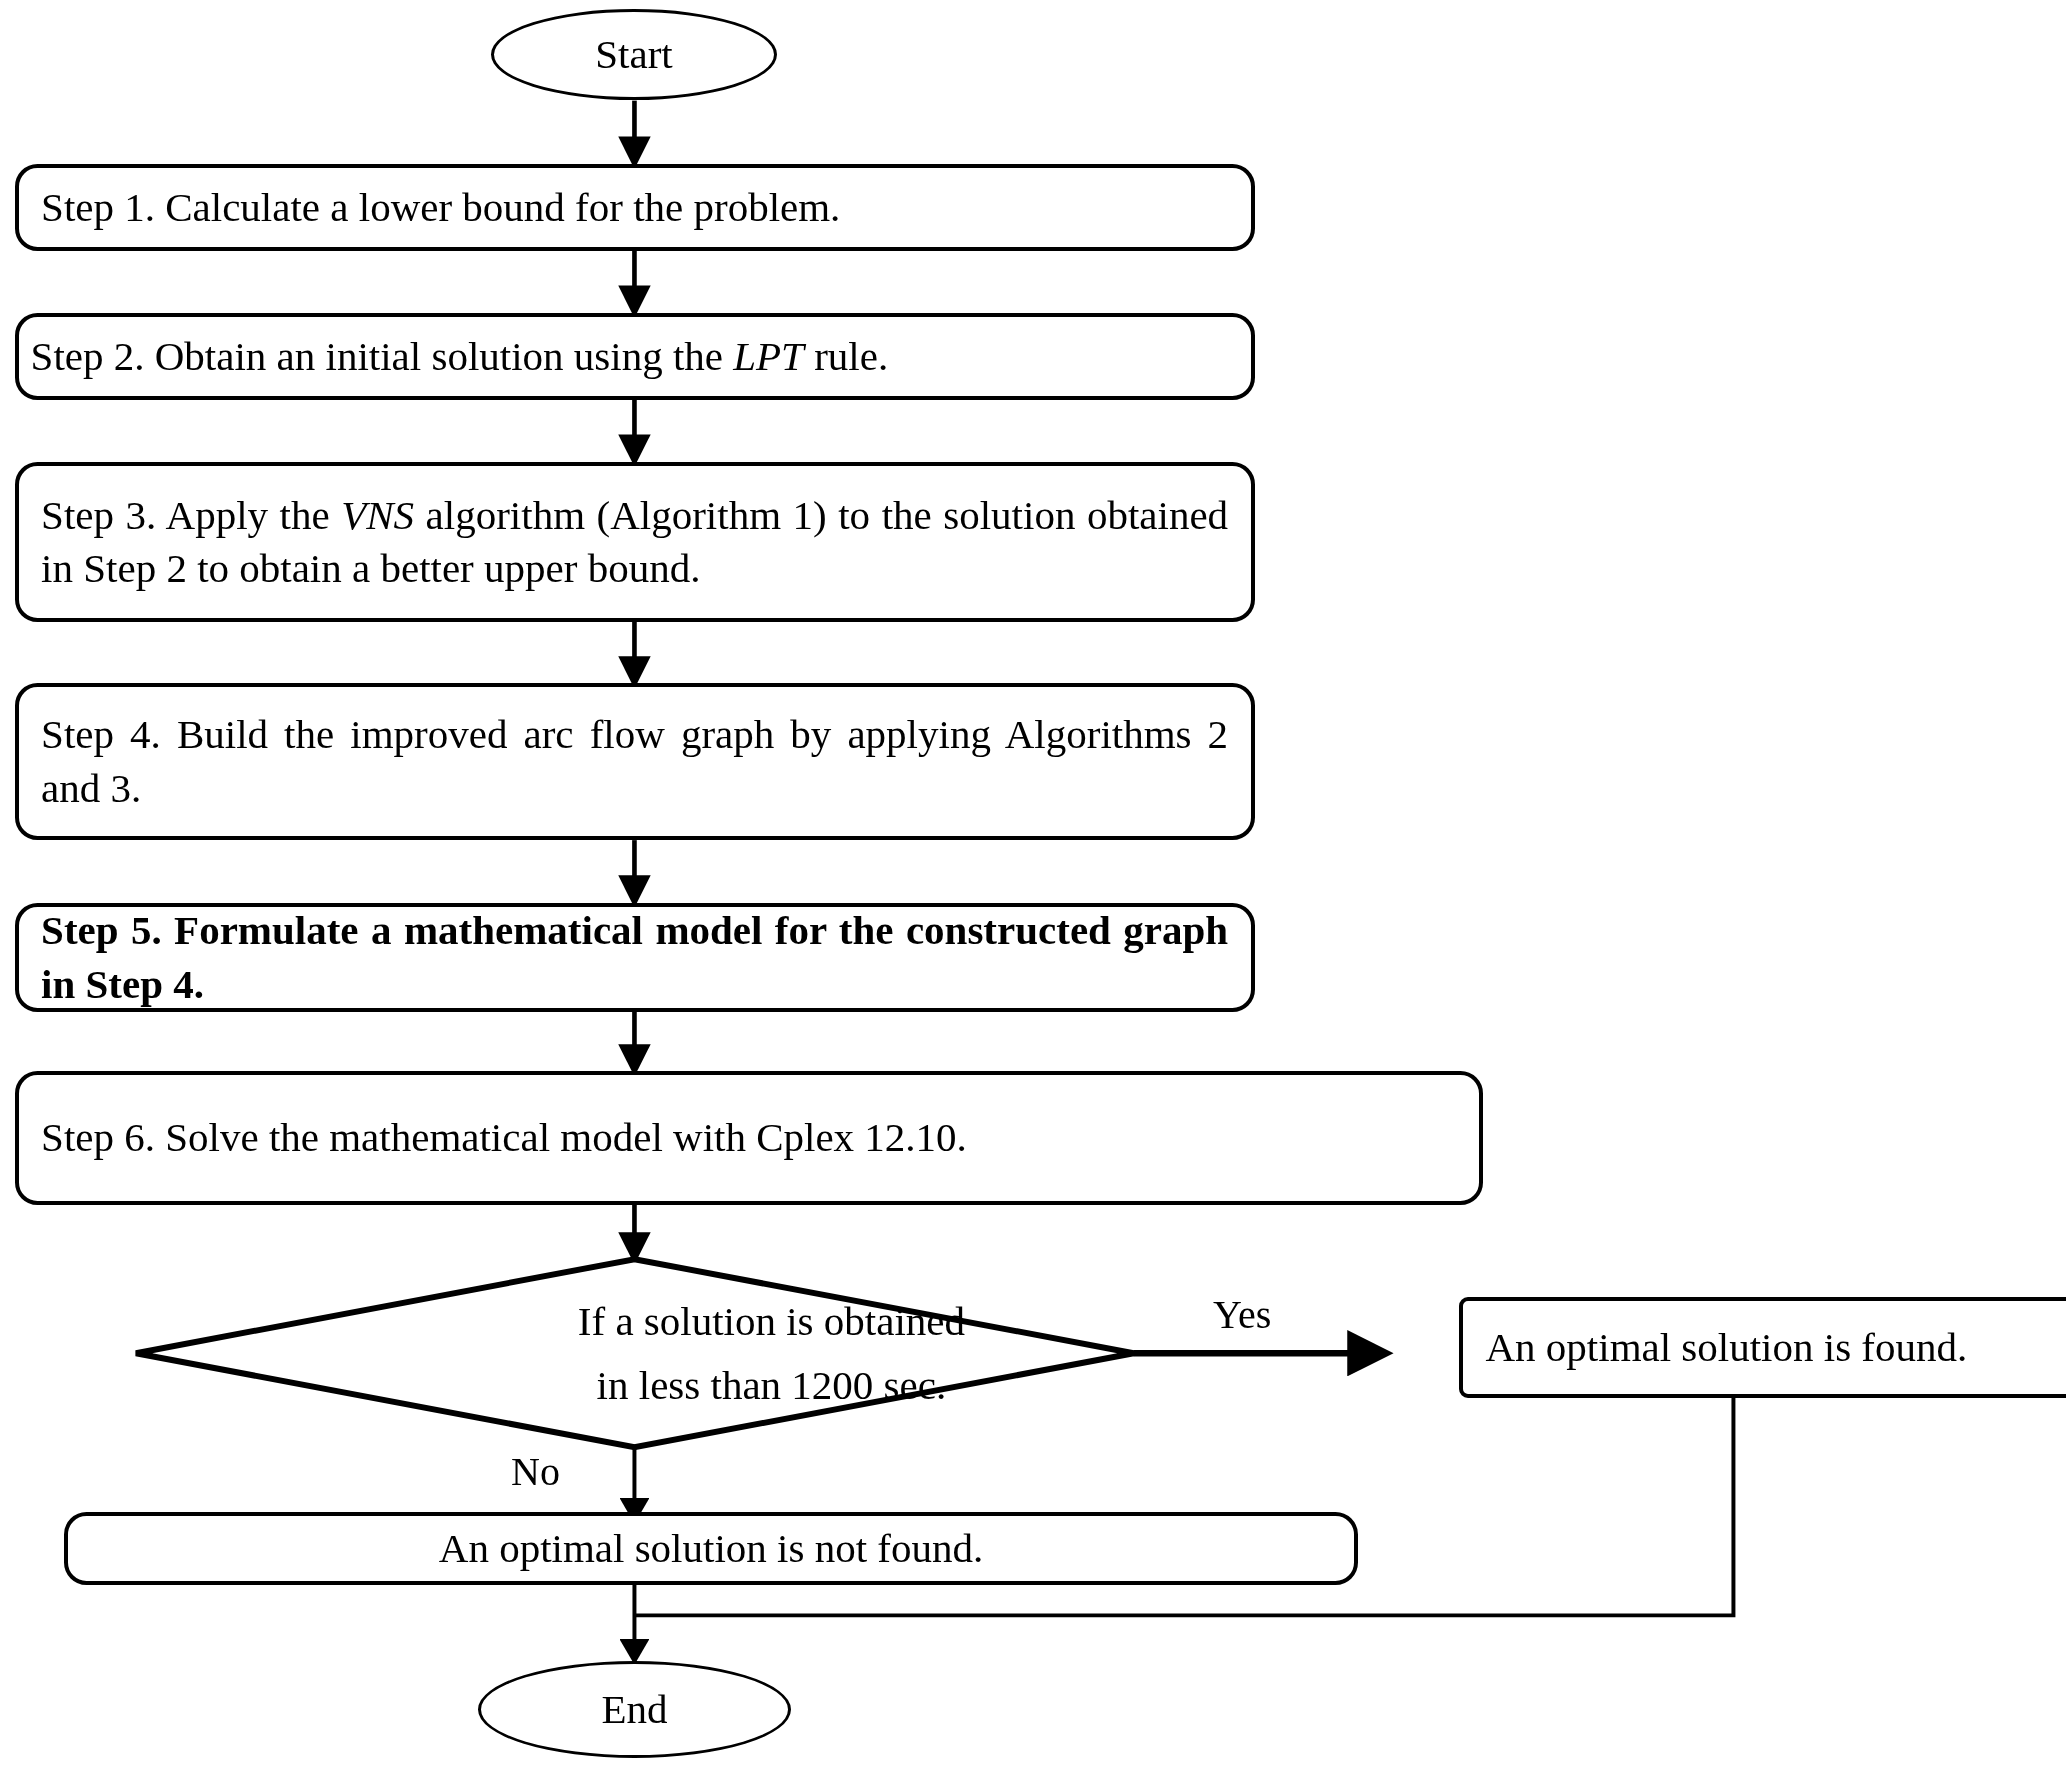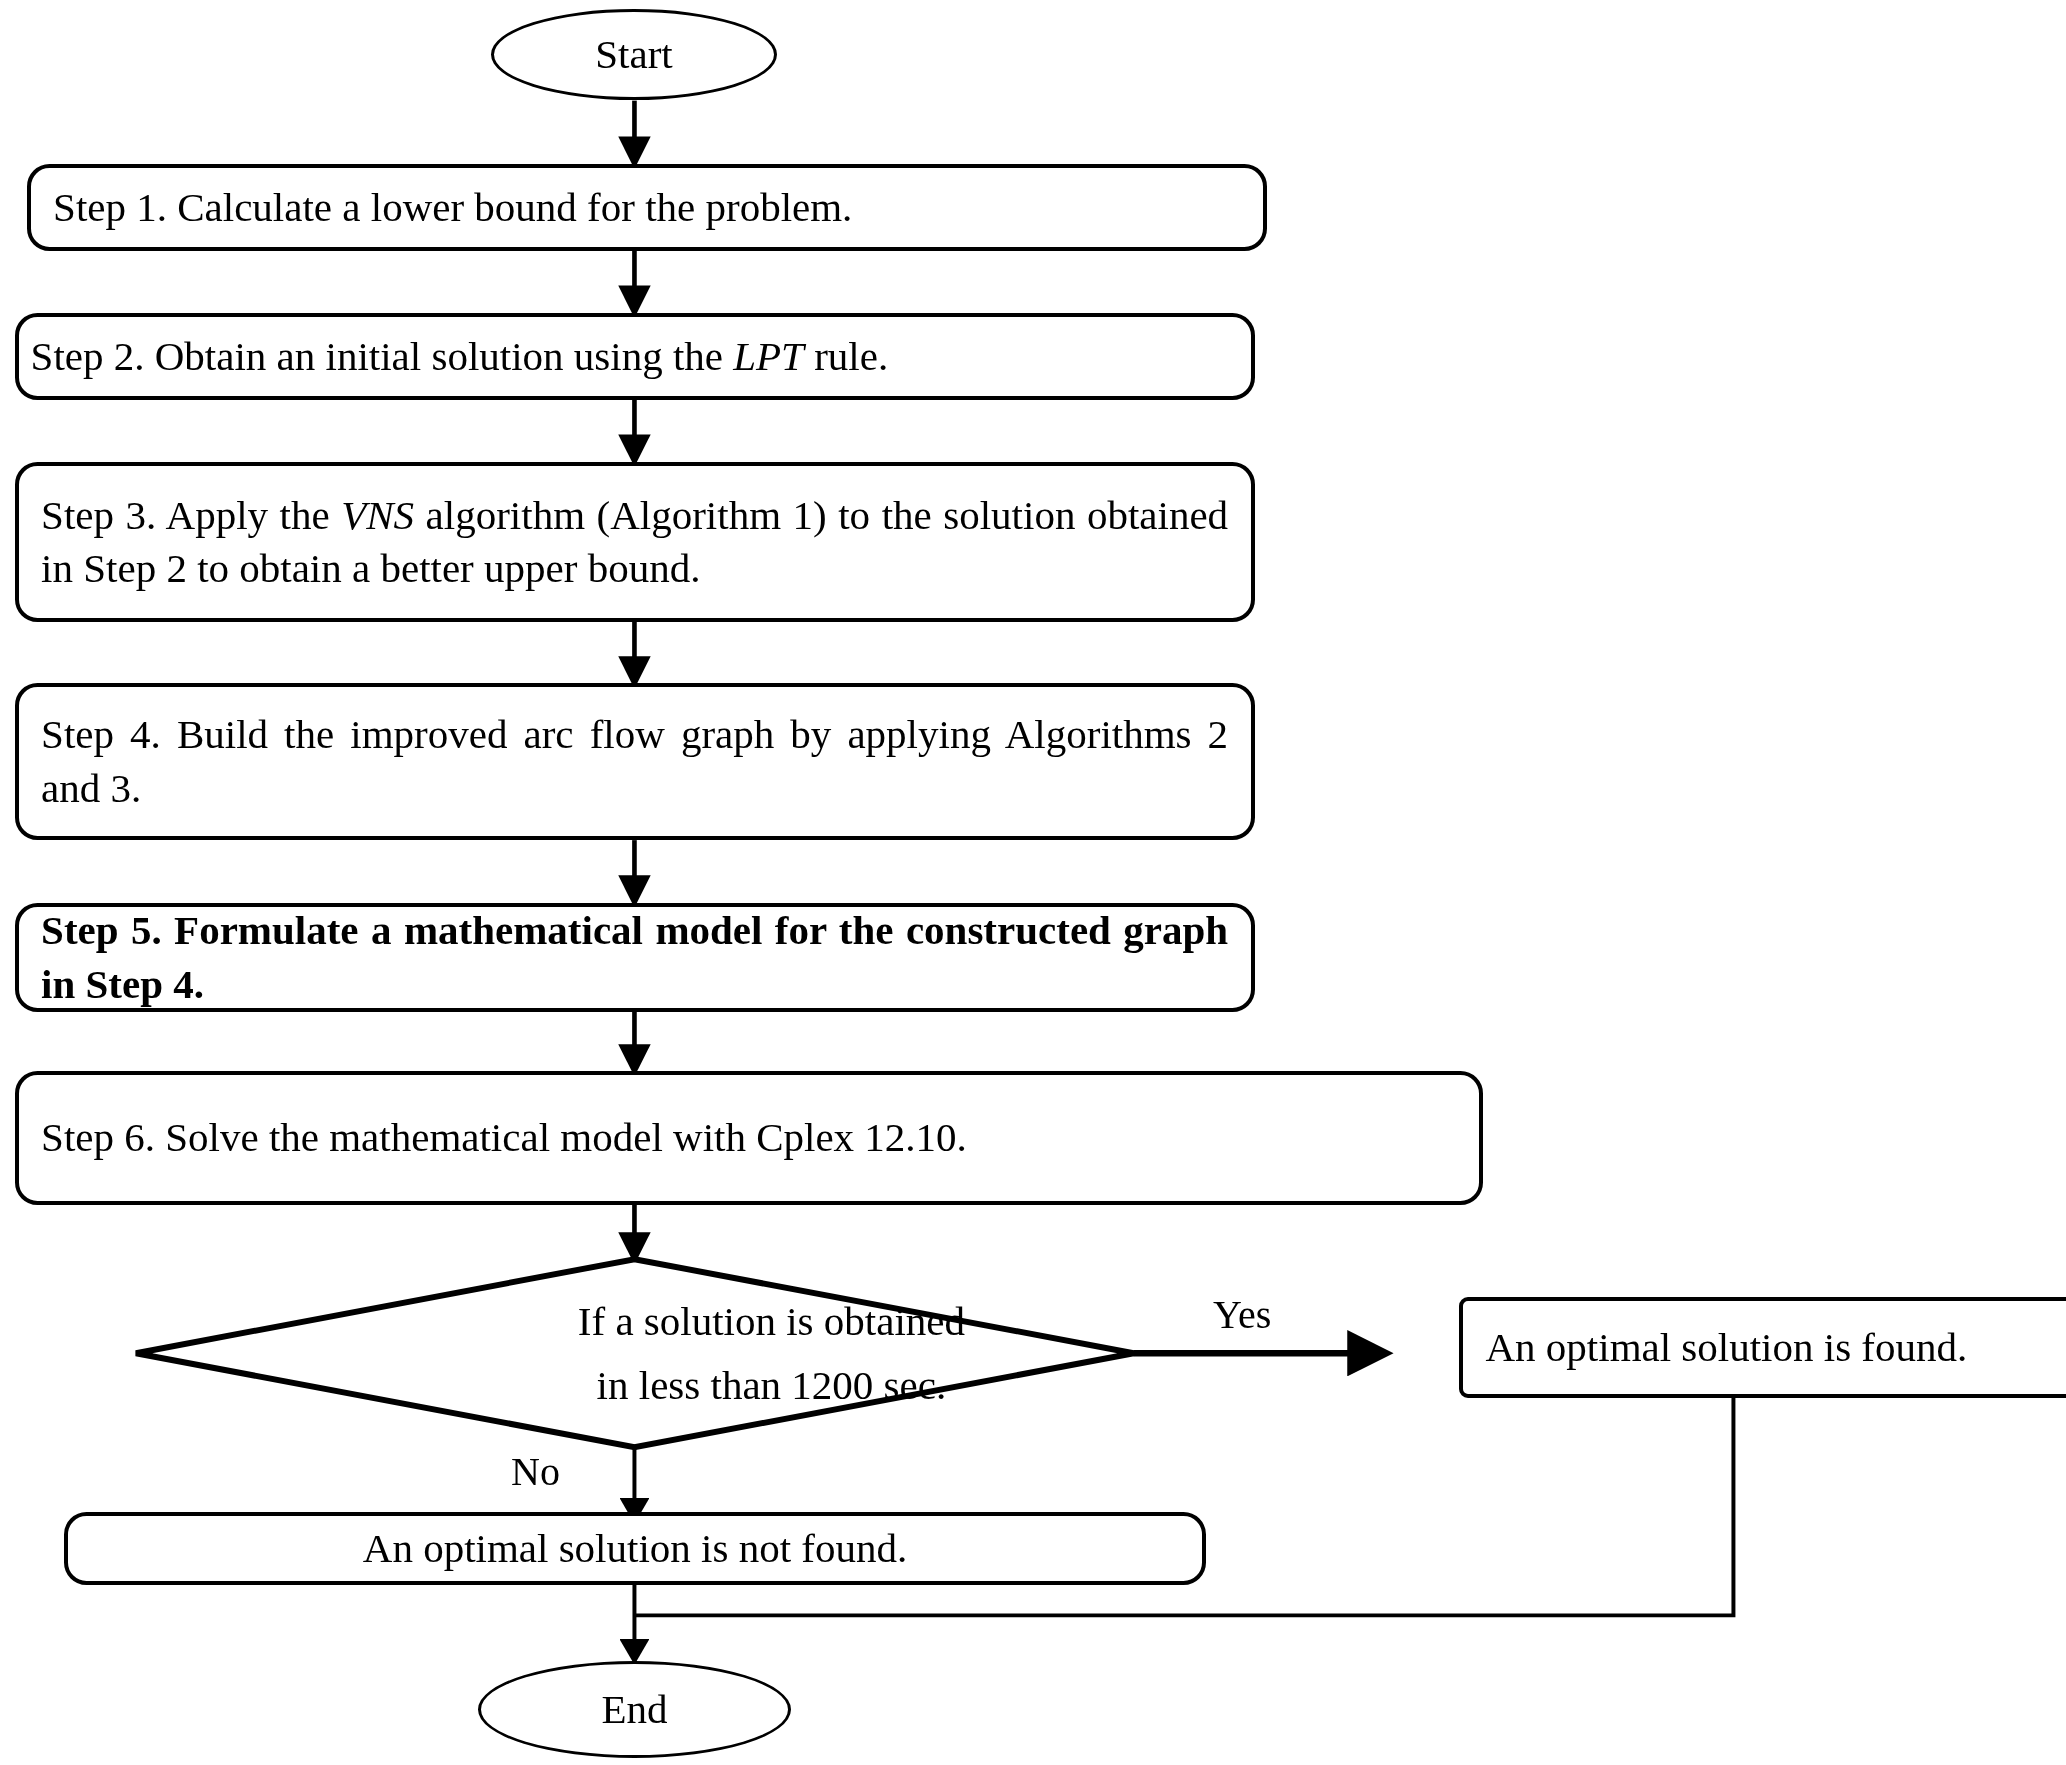--- a/index.html
+++ b/index.html
@@ -120,21 +120,21 @@
 
     <polyline points="2618,2111 2618,2440 958,2440" fill="none" stroke="#000" stroke-width="6"></polyline>
 
     <line x1="958" y1="2393" x2="958" y2="2508" stroke="#000" stroke-width="6" marker-end="url(#arrowThin)"></line>
   </svg>
 
   <div class="node terminator" style="left:491px; top:9.3px; width:286px; height:91px;">
     <span>Start</span>
   </div>
 
-  <div class="node process" style="left:14.6px; top:164px; width:1240px; height:87px;margin-left:12px;">
+  <div class="node process" style="left:14.6px; top:164px; width:1240px; height:87px;">
     <span class="txt">Step 1. Calculate a lower bound for the problem.</span>
   </div>
 
   <div class="node process" style="left:14.6px; top:313px; width:1240px; height:87px;padding-left:12px;">
     <span class="txt"><span>Step 2. Obtain an initial solution using the </span><i>LPT</i><span> rule.</span></span>
   </div>
 
   <div class="node process justify" style="left:14.6px; top:462px; width:1240px; height:160px;">
     <span class="txt"><span>Step 3. Apply the </span><i>VNS</i><span> algorithm (Algorithm 1) to the solution obtained in Step 2 to obtain a better upper bound.</span></span>
   </div>
@@ -163,21 +163,21 @@
   </div>
 
   <div class="edge-label" style="left:511px; top:1452px;">
     <span>No</span>
   </div>
 
   <div class="node process justify" style="left:1459px; top:1297px; width:669px; height:101px; border-radius:9px;">
     <span class="txt">An optimal solution is found.</span>
   </div>
 
-  <div class="node process center-txt" style="left:64px; top:1512px; width:1142px; height:73px;">
+  <div class="node process center-txt" style="left:64px; top:1512px; width:1294px; height:73px;">
     <span class="txt">An optimal solution is not found.</span>
   </div>
 
   <div class="node terminator" style="left:478px; top:1661px; width:313px; height:97px;">
     <span>End</span>
   </div>
 
 </div>
 
 

